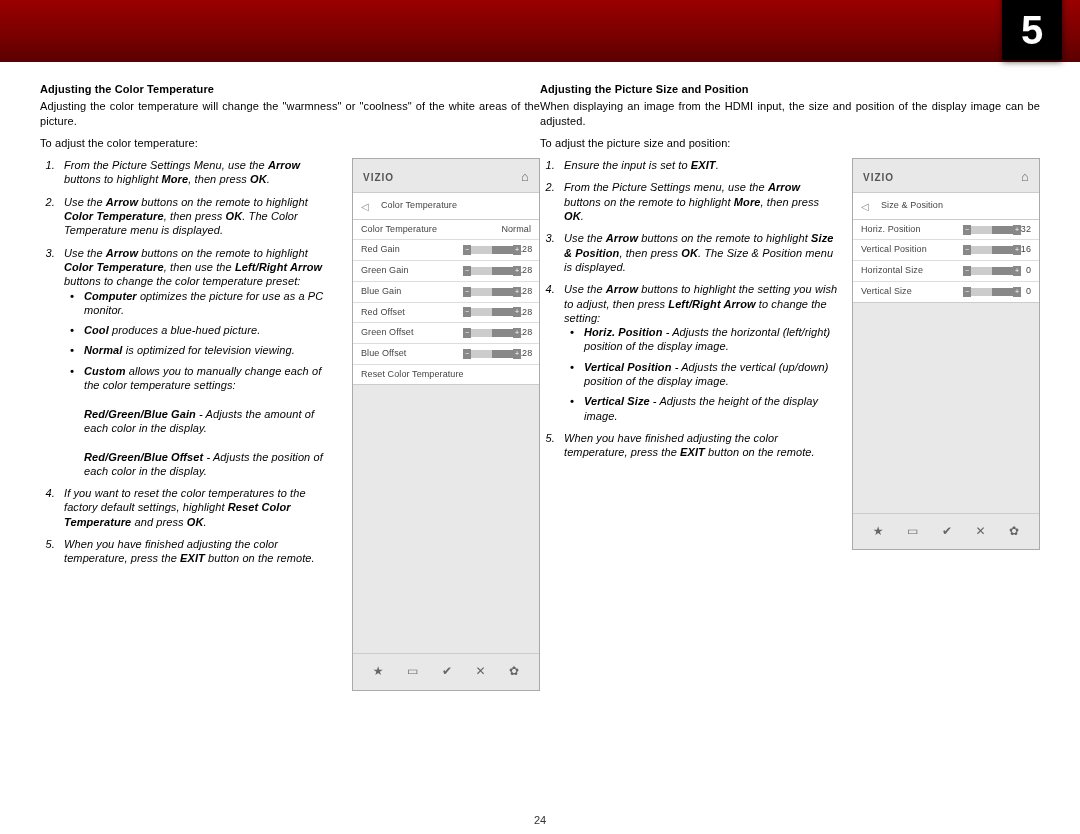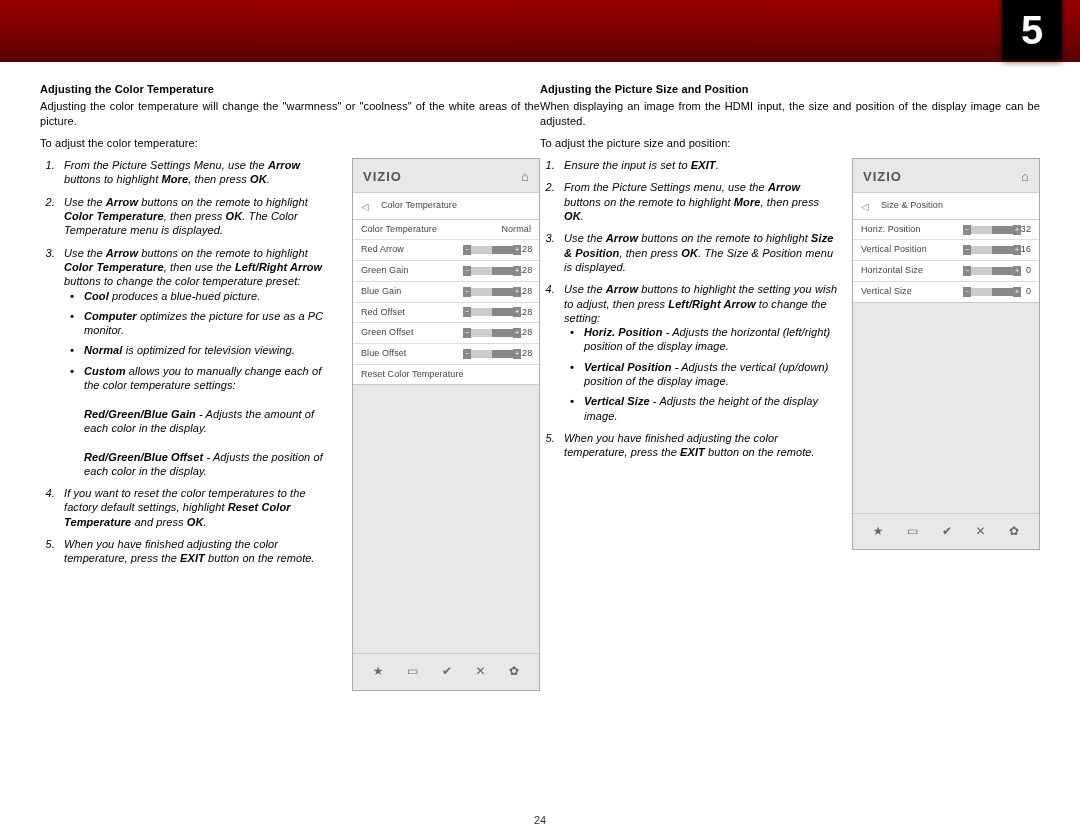--- a/index.html
+++ b/index.html
@@ -56,21 +56,21 @@
     margin-bottom: 8px;
     border: 1px solid #aaa;
     background: #e8e8e8;
   }
   .menu-title-row {
     padding: 10px 10px 6px 10px;
     display: flex;
     justify-content: space-between;
     align-items: center;
   }
-  .menu-title { font-weight: bold; font-size: 13px; letter-spacing: 1px; color: #555; }
+  .menu-title { font-weight: bold; font-size: 10px; letter-spacing: 1px; color: #555; }
   .home-icon { font-size: 13px; color: #666; }
   .menu-list {
     background: #fff;
     border-top: 1px solid #ccc;
     border-bottom: 1px solid #ccc;
     font-size: 9px;
   }
   .menu-sub-header {
     position: relative;
     padding: 7px 8px 7px 28px;
@@ -153,21 +153,21 @@
         <div class="menu-list">
           <div class="menu-sub-header">
             <span class="back-arrow">◁</span>
             <span>Color Temperature</span>
           </div>
           <div class="menu-row two">
             <span>Color Temperature</span>
             <span class="val">Normal</span>
           </div>
           <div class="menu-row">
-              <span>Red Arrow</span>
+              <span>Red Gain</span>
               <div class="slider">
                 <div class="fill"></div>
               </div>
               <span class="val">128</span>
             </div>
           <div class="menu-row">
               <span>Green Gain</span>
               <div class="slider">
                 <div class="fill"></div>
               </div>
@@ -214,22 +214,22 @@
           <span>✕</span>
           <span>✿</span>
         </div>
       </div>
 
       <ol>
         <li>From the Picture Settings Menu, use the <b>Arrow</b> buttons to highlight <b>More</b>, then press <b>OK</b>.</li>
         <li>Use the <b>Arrow</b> buttons on the remote to highlight <b>Color Temperature</b>, then press <b>OK</b>. The Color Temperature menu is displayed.</li>
         <li>Use the <b>Arrow</b> buttons on the remote to highlight <b>Color Temperature</b>, then use the <b>Left/Right Arrow</b> buttons to change the color temperature preset:
           <ul>
+            <li><b>Computer</b> optimizes the picture for use as a PC monitor.</li>
             <li><b>Cool</b> produces a blue-hued picture.</li>
-            <li><b>Computer</b> optimizes the picture for use as a PC monitor.</li>
             <li><b>Normal</b> is optimized for television viewing.</li>
             <li><b>Custom</b> allows you to manually change each of the color temperature settings:<br><br>
               <b>Red/Green/Blue Gain</b> - Adjusts the amount of each color in the display.<br><br>
               <b>Red/Green/Blue Offset</b> - Adjusts the position of each color in the display.</li>
           </ul>
         </li>
         <li>If you want to reset the color temperatures to the factory default settings, highlight <b>Reset Color Temperature</b> and press <b>OK</b>.</li>
         <li>When you have finished adjusting the color temperature, press the <b>EXIT</b> button on the remote.</li>
       </ol>
     </div>

